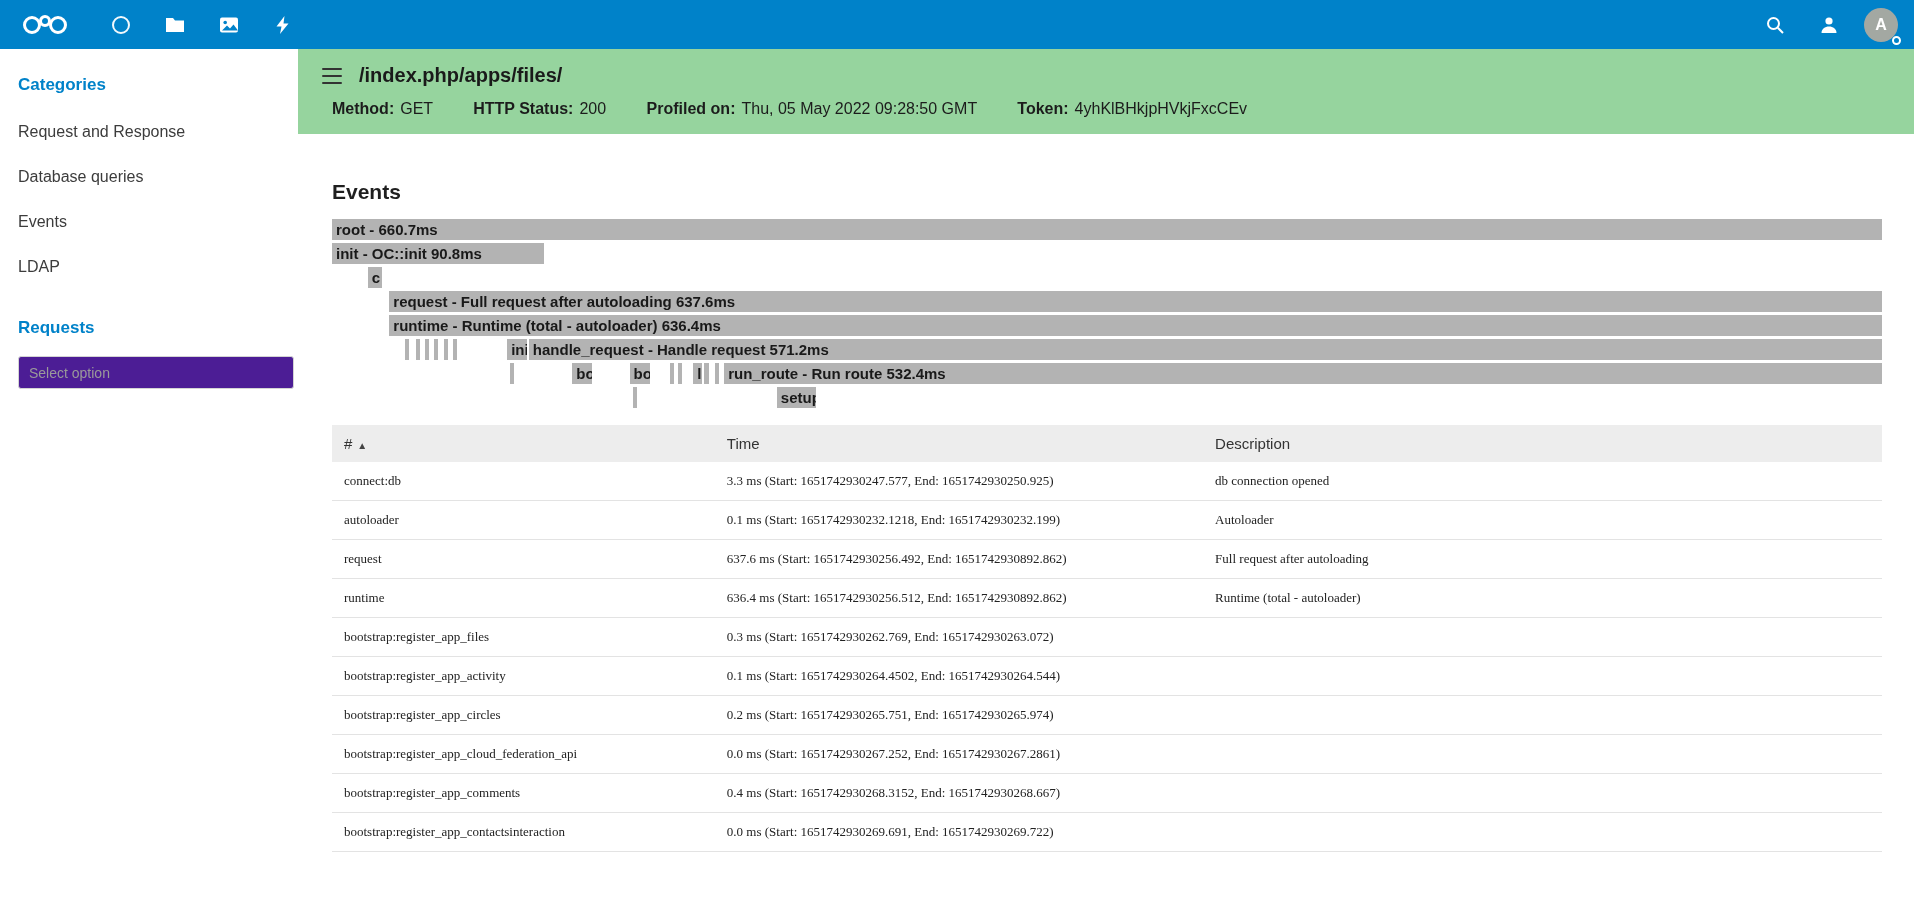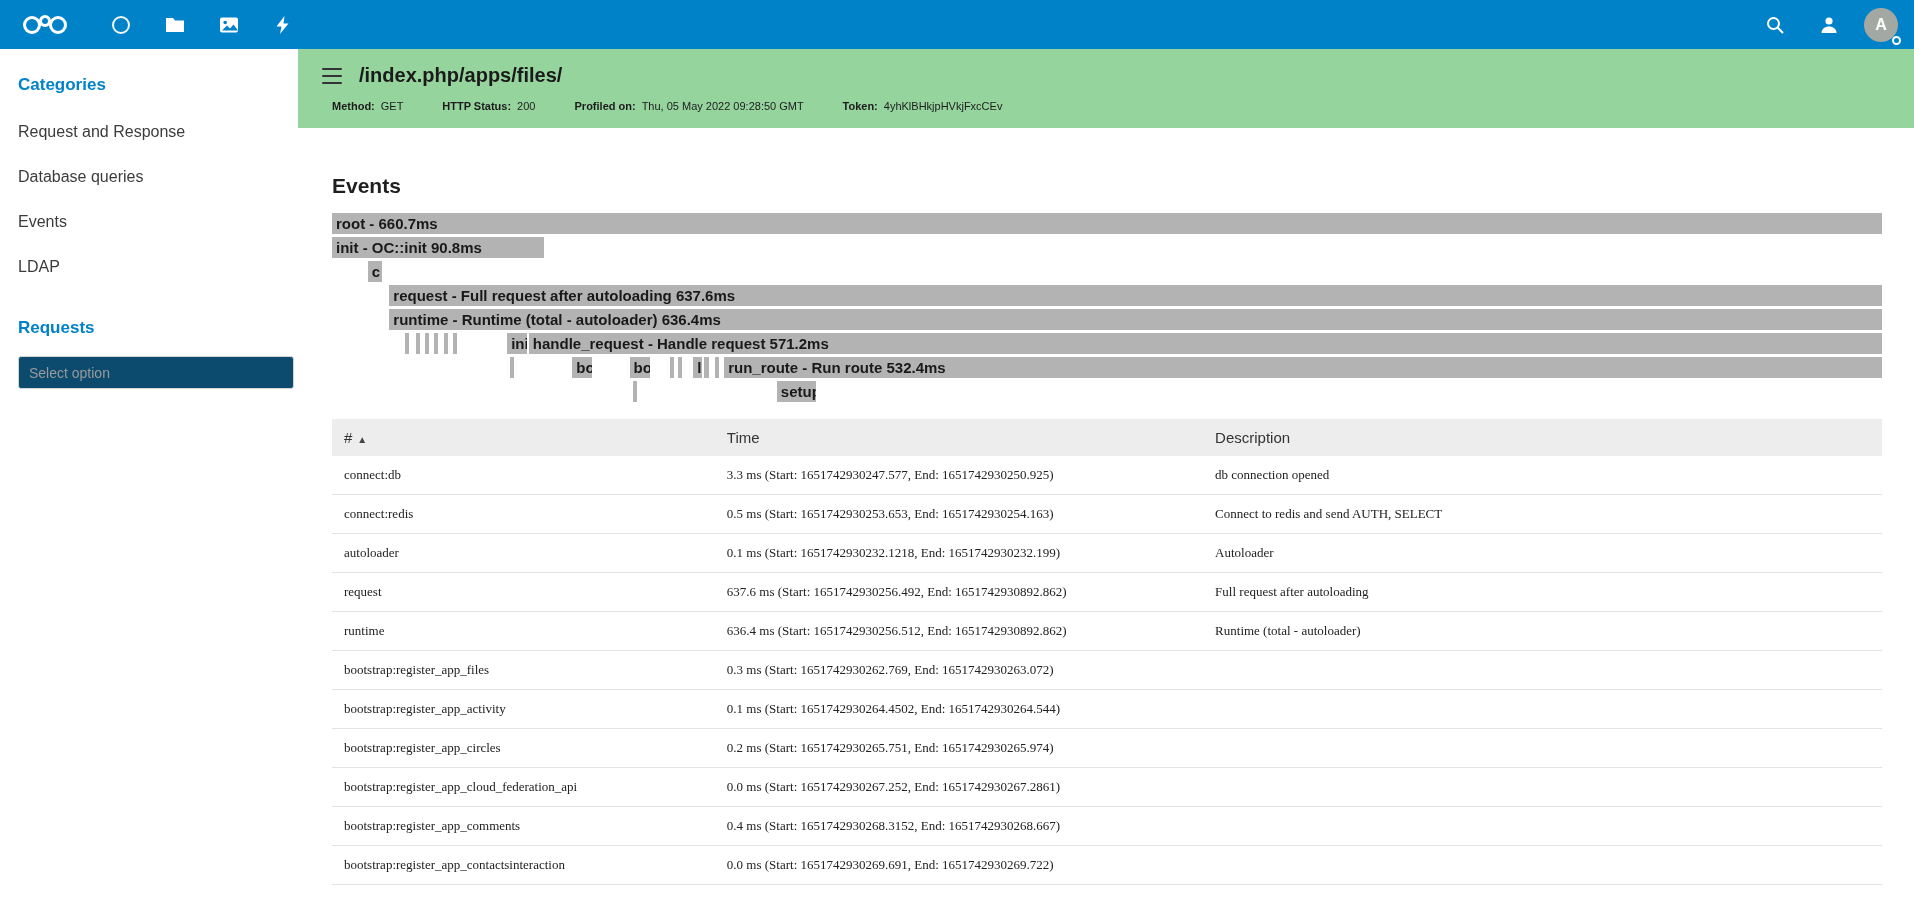--- a/index.html
+++ b/index.html
@@ -73,42 +73,42 @@
     color: #3c3c3c;
     margin-bottom: 27px;
     cursor: pointer;
   }
   .side-heading.requests { margin-top: 42px; }
   .select-box {
     margin-top: 18px;
     width: 276px; height: 33px;
     border: 1px solid #d4d4d4;
     border-radius: 3px;
-    background: #0c4a6e;
+    background: #4c1d95;
     display: flex; align-items: center;
     padding: 0 10px;
     cursor: pointer;
   }
   .select-box span { color: #9a9a9a; font-size: 14px; }
 
   
   .profile-header {
     background: #96d49e;
     padding: 15px 0 16px 0;
   }
   .title-row { display: flex; align-items: center; margin-left: 24px; }
   .menu-toggle {
     background: transparent; border: none; cursor: pointer;
     width: 20px; height: 16px;
     display: flex; flex-direction: column; justify-content: space-between;
     margin-right: 17px;
   }
   .menu-toggle i { display: block; height: 2px; background: #333; border-radius: 1px; }
   .page-title { font-size: 20px; font-weight: bold; color: #1a1a1a; }
-  .meta-row { margin: 13px 0 0 34px; font-size: 11px; color: #1c1c1c; }
+  .meta-row { margin: 13px 0 0 34px; font-size: 16px; color: #1c1c1c; }
   .meta-group { margin-right: 36px; }
   .meta-group b { margin-right: 6px; }
 
   
   .main-area { padding: 0 32px 0 34px; }
   .section-title {
     font-size: 21px;
     font-weight: bold;
     color: #1f1f1f;
     margin-top: 46px;
@@ -313,25 +313,20 @@
             <th>Description</th>
           </tr>
         </thead>
         <tbody>
             <tr>
               <td>connect:db</td>
               <td>3.3 ms (Start: 1651742930247.577, End: 1651742930250.925)</td>
               <td>db connection opened</td>
             </tr>
             <tr>
-              <td>connect:redis</td>
-              <td>0.5 ms (Start: 1651742930253.653, End: 1651742930254.163)</td>
-              <td>Connect to redis and send AUTH, SELECT</td>
-            </tr>
-            <tr>
               <td>autoloader</td>
               <td>0.1 ms (Start: 1651742930232.1218, End: 1651742930232.199)</td>
               <td>Autoloader</td>
             </tr>
             <tr>
               <td>request</td>
               <td>637.6 ms (Start: 1651742930256.492, End: 1651742930892.862)</td>
               <td>Full request after autoloading</td>
             </tr>
             <tr>

